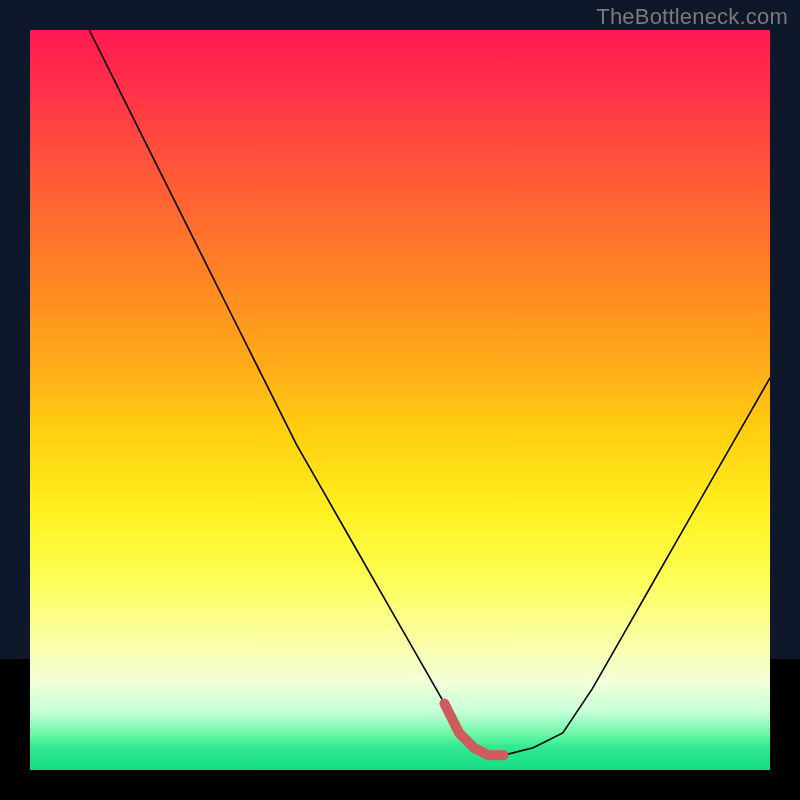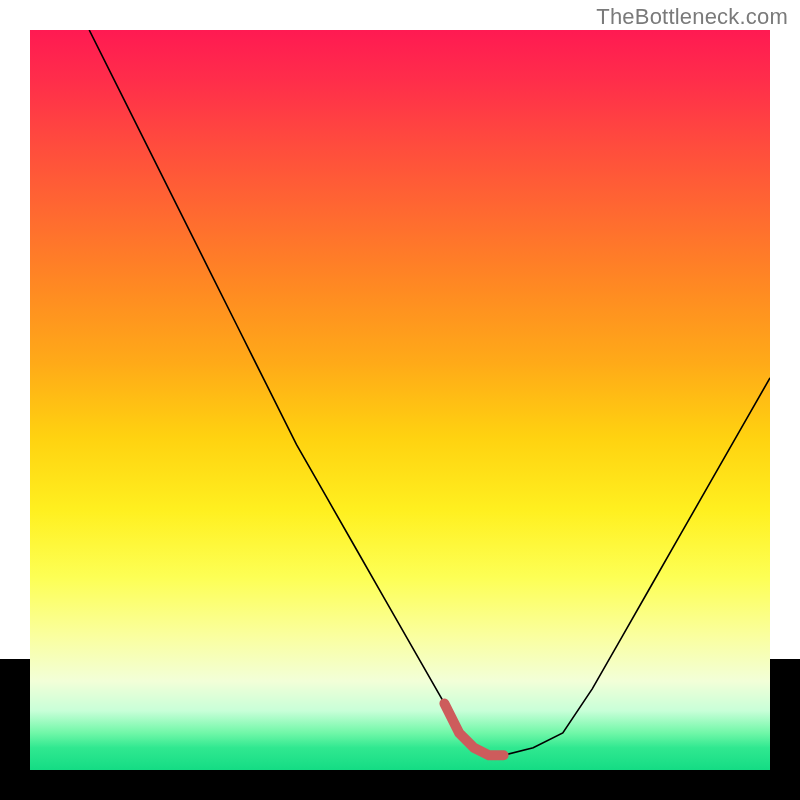--- a/index.html
+++ b/index.html
@@ -1,21 +1,21 @@
 <!DOCTYPE html>
 <html><head>
 <meta charset="utf-8">
 <style>
   * { margin: 0; padding: 0; box-sizing: border-box; }
   html, body { width: 800px; height: 800px; overflow: hidden; background: #000; }
   .frame {
     position: relative;
     width: 800px;
     height: 659px;
-    background: #ffffff;
+    background: #0f172a;
   }
   .plot-area {
     position: absolute;
     left: 30px;
     top: 30px;
     width: 740px;
     height: 740px;
     background: linear-gradient(to bottom,
       #ff1a52 0%,
       #ff2e4a 7%,

